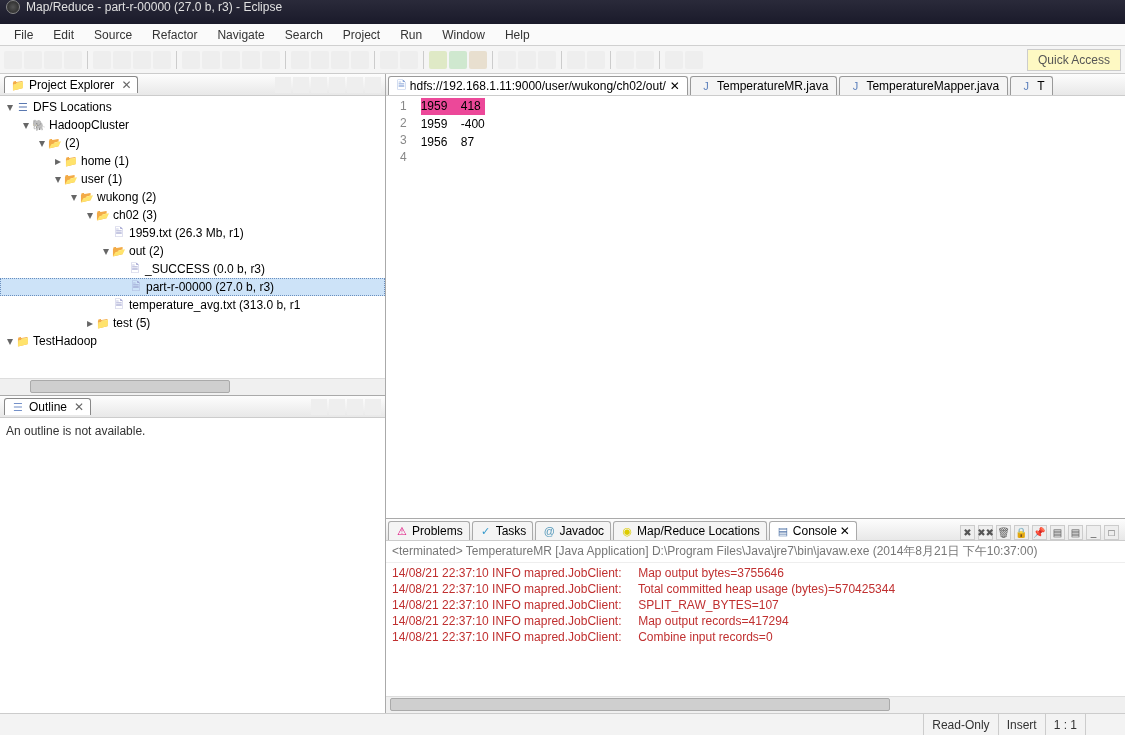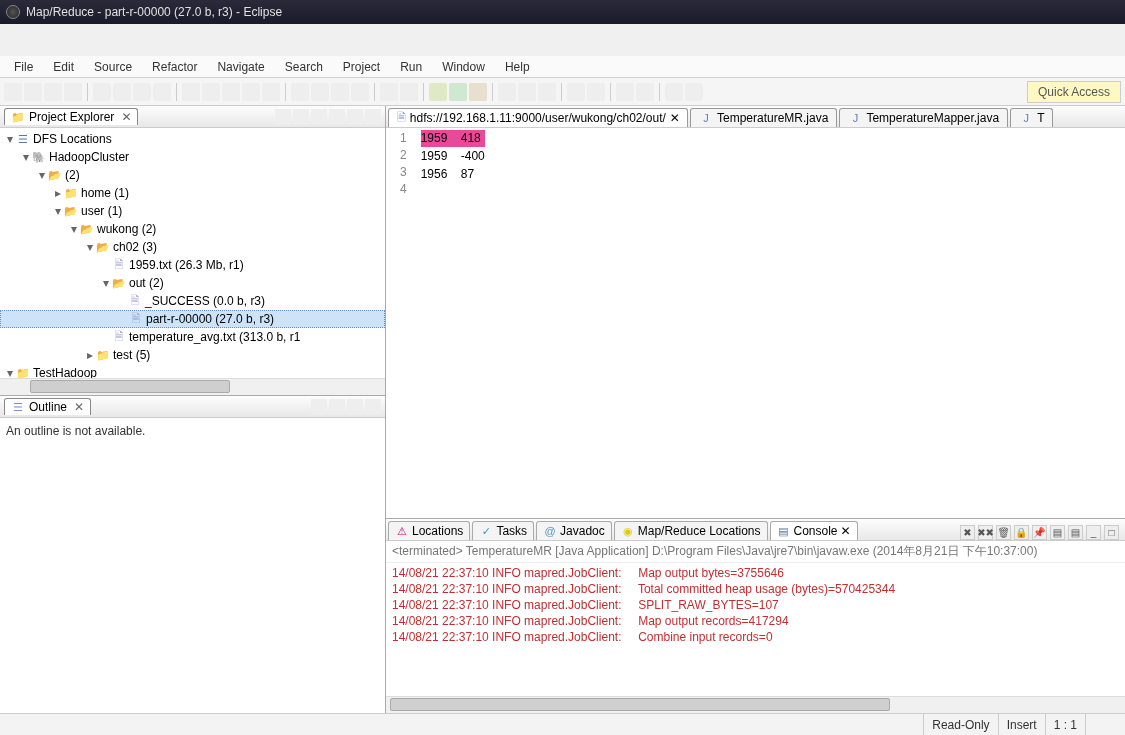--- a/index.html
+++ b/index.html
@@ -1,19 +1,19 @@
 <!DOCTYPE html>
 <html><head>
 <meta charset="utf-8">
 <style>
 * { box-sizing: border-box; margin: 0; padding: 0; font-family: "Segoe UI", Tahoma, sans-serif; font-size: 12px; }
 body { background: #f0f0f0; width: 1125px; height: 735px; overflow: hidden; display: flex; flex-direction: column; }
-.titlebar { background: linear-gradient(#2a2a3a,#1a1a2a); color: #e0e0e0; height: 24px; display: flex; align-items: center; padding: 0 6px; }
+.titlebar { background: linear-gradient(#2a2a3a,#1a1a2a); color: #e0e0e0; height: 24px; display: flex; align-items: flex-start; padding: 0 6px; }
 .titlebar .tb-icon { width: 14px; height: 14px; border: 1px solid #888; border-radius: 50%; margin-right: 6px; background: radial-gradient(#555,#222); }
-.menubar { background: #fafafa; height: 22px; display: flex; align-items: center; border-bottom: 1px solid #d0d0d0; padding: 0 4px; margin-top: 32px; }
+.menubar { background: #fafafa; height: 22px; display: flex; align-items: center; border-bottom: 1px solid #d0d0d0; padding: 0 4px; }
 .menubar span { padding: 2px 10px; color: #333; cursor: default; }
 .toolbar { background: #f5f5f5; height: 28px; border-bottom: 1px solid #ccc; display: flex; align-items: center; padding: 0 4px; gap: 2px; }
 .toolbar .tbtn { width: 18px; height: 18px; border: 1px solid transparent; background: #eee; border-radius: 2px; display:inline-block; }
 .toolbar .sep { width:1px; height:18px; background:#ccc; margin:0 3px; }
 .quick-access { margin-left:auto; border:1px solid #ccc; background:#fef9c3; padding:3px 10px; color:#555; white-space:nowrap; }
 .main { flex:1; display:flex; overflow:hidden; }
 .left-col { width: 386px; display:flex; flex-direction:column; border-right:1px solid #aaa; background:#fff; }
 .view-hdr { height:22px; background:linear-gradient(#fdfdfd,#e8e8e8); border-bottom:1px solid #ccc; display:flex; align-items:center; padding:0 4px; gap:4px; }
 .tab-inner { border:1px solid #888; border-bottom:none; border-radius:3px 3px 0 0; background:#fff; padding:1px 6px; display:flex; align-items:center; gap:4px; }
 .tab-inner .x { color:#666; margin-left:3px; }
@@ -267,21 +267,21 @@
         <pre><span class="hl">1959    418</span><span>1959    -400</span>
 <span>1956    87</span>
 <span></span></pre>
       </div>
     </div>
 
     <div class="bottom-pane">
       <div class="btab-bar">
         <div class="btab">
             <span class="micon" style="color:#d07">⚠</span>
-            <span>Locations</span>
+            <span>Problems</span>
           </div>
         <div class="btab">
             <span class="micon" style="color:#39c">✓</span>
             <span>Tasks</span>
           </div>
         <div class="btab">
             <span class="micon" style="color:#59b">@</span>
             <span>Javadoc</span>
           </div>
         <div class="btab">

